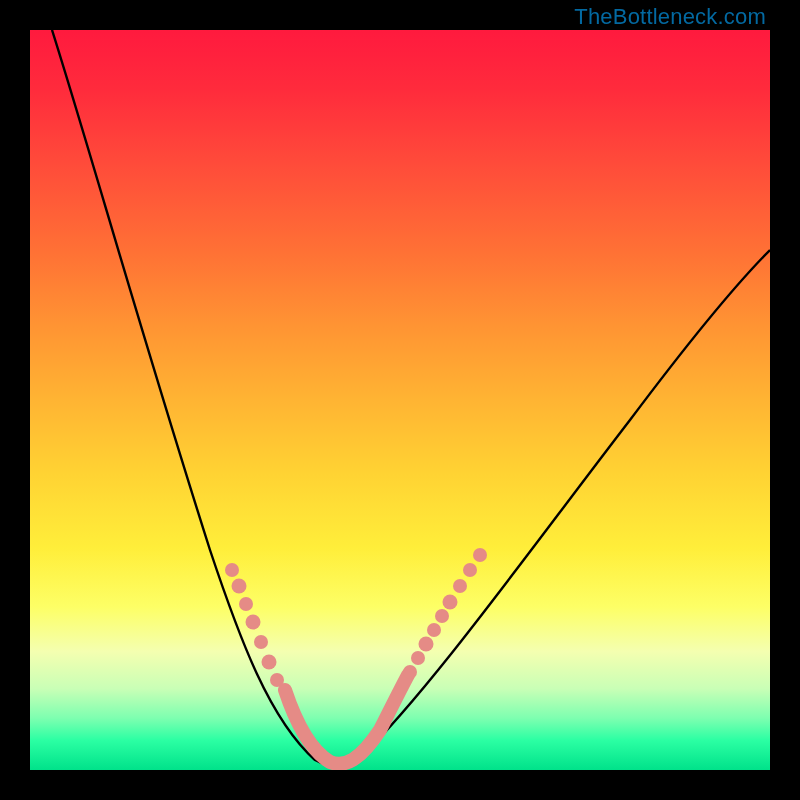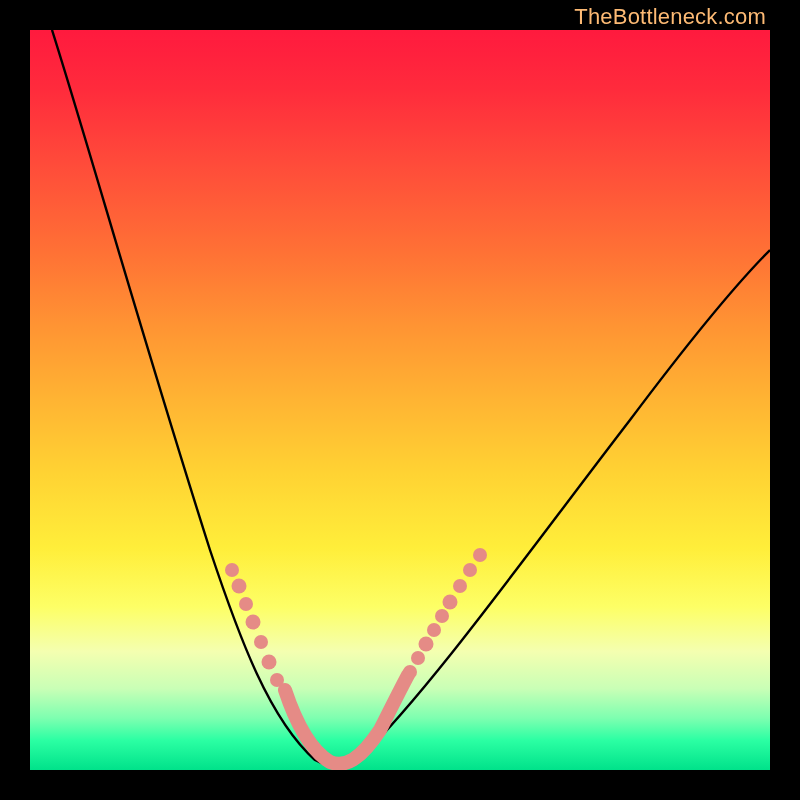--- a/index.html
+++ b/index.html
@@ -39,21 +39,21 @@
       #c9ffb6 89%,
       #7dffb0 93%,
       #2bffa3 96%,
       #00e28a 100%
     );
   }
   .watermark {
     position: absolute;
     top: 4px;
     right: 34px;
-    color: #fdba74;
+    color: #0369a1;
     font-size: 22px;
     font-weight: 500;
     letter-spacing: 0.2px;
   }
   svg.curve {
     position: absolute;
     top: 0;
     left: 0;
   }
 </style>

